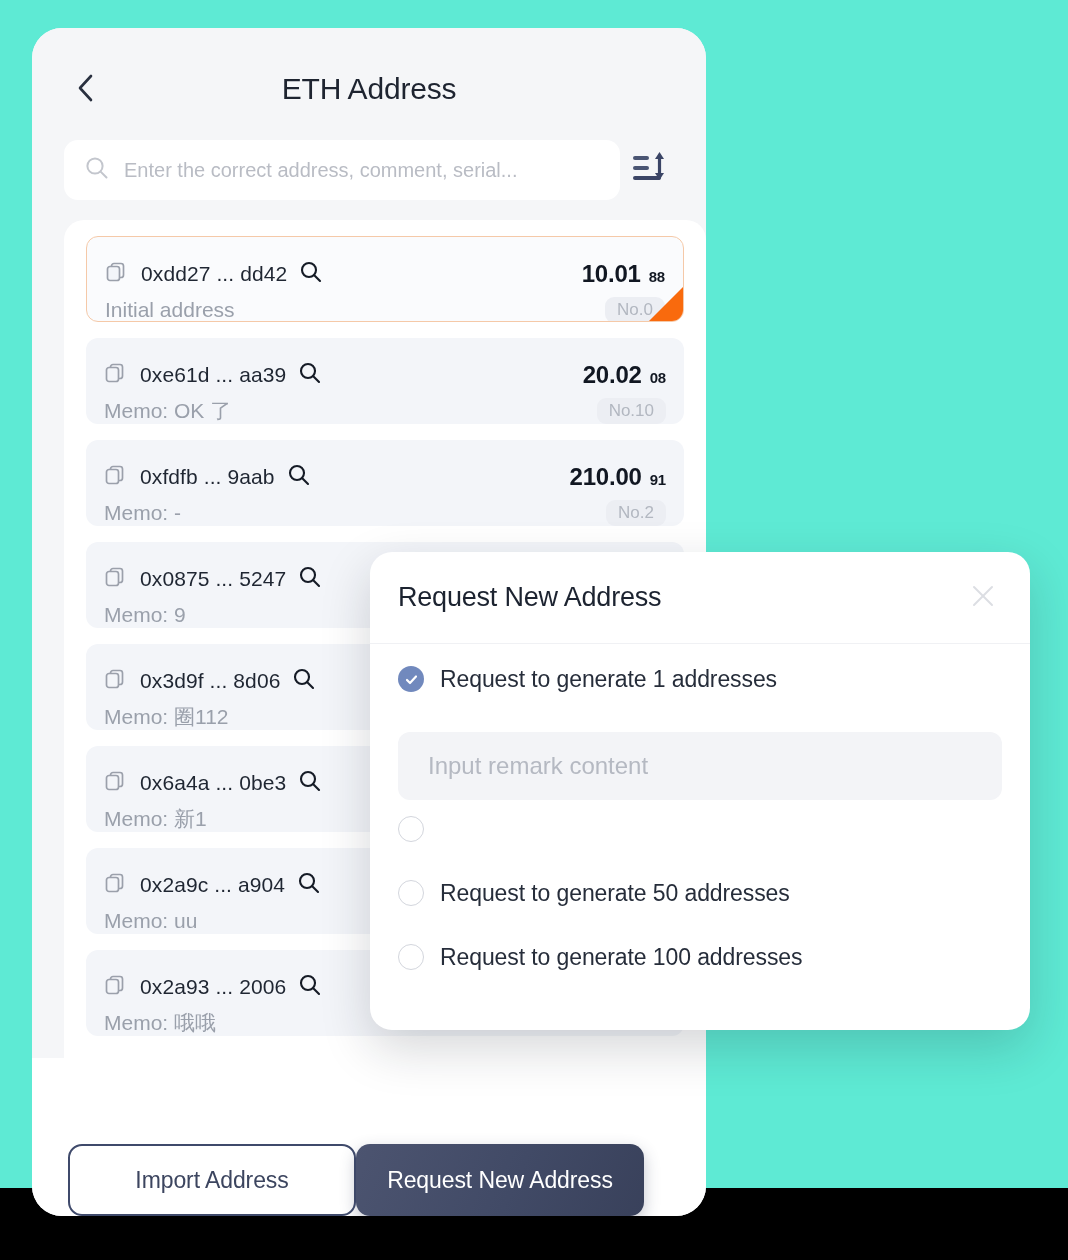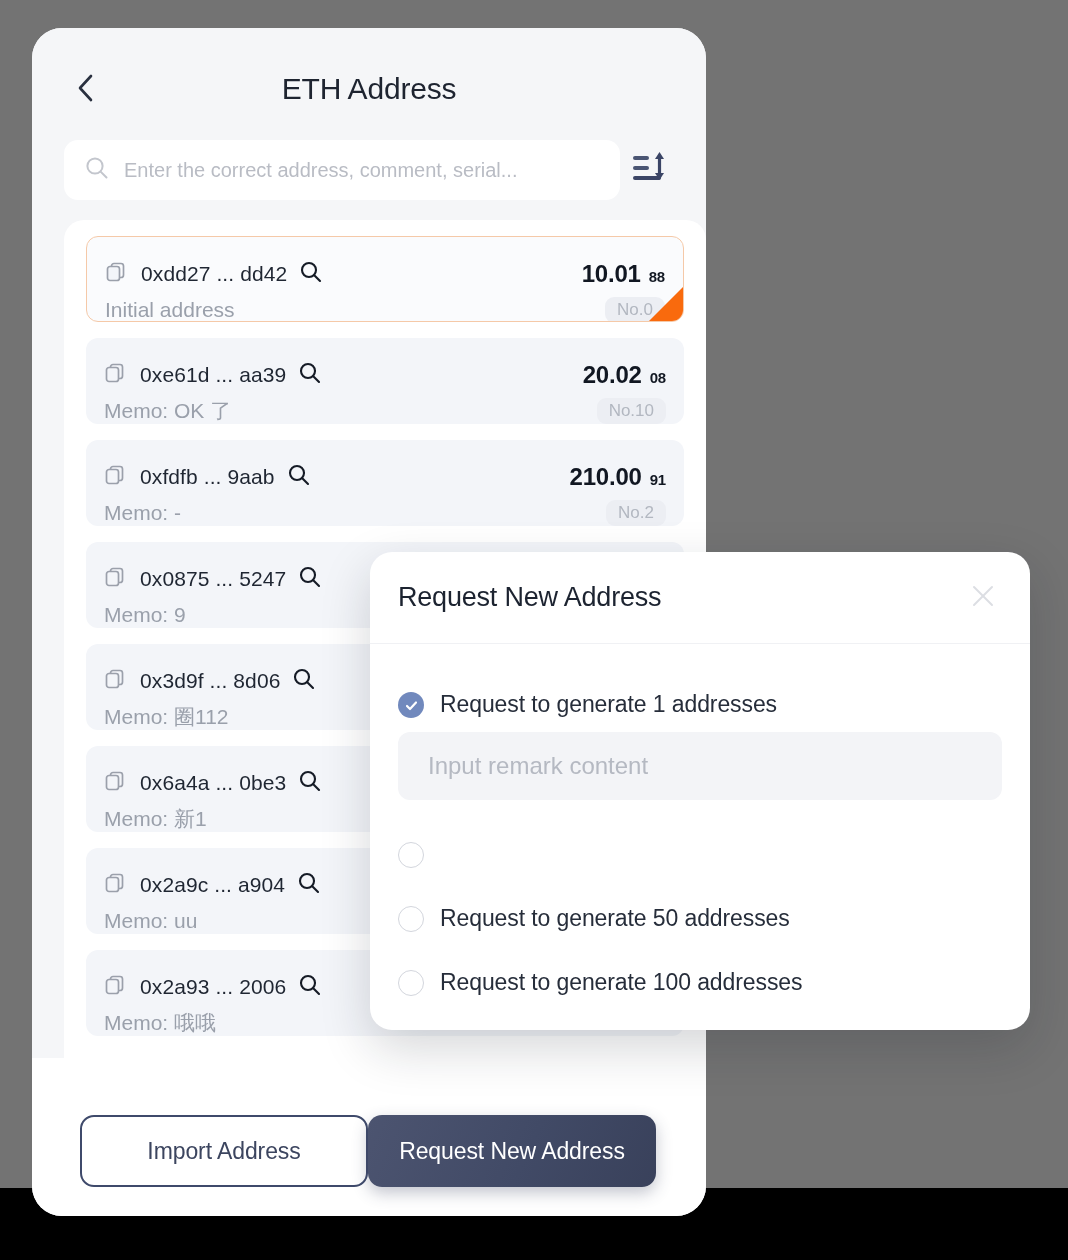--- a/index.html
+++ b/index.html
@@ -9,21 +9,21 @@
     height: 1260px;
     background: #000000;
     font-family: "Liberation Sans", "DejaVu Sans", sans-serif;
     overflow: hidden;
   }
 
   #stage {
     position: relative;
     width: 1068px;
     height: 1188px;
-    background: #737373;
+    background: #5eead4;
   }
 
   
   .phone-card {
     position: absolute;
     left: 32px;
     top: 28px;
     width: 674px;
     height: 1188px;
     background: #f5f6f8;
@@ -195,22 +195,22 @@
 
   
   .phone-footer {
     position: absolute;
     left: 0;
     bottom: 0;
     width: 674px;
     height: 158px;
     background: #ffffff;
     display: flex;
-    align-items: center;
-    padding: 28px 36px 0 48px;
+    align-items: flex-end;
+    padding: 28px 36px 0 36px;
   }
   .btn {
     height: 72px;
     border-radius: 14px;
     font-family: "Liberation Sans", sans-serif;
     font-size: 23px;
     display: flex;
     align-items: center;
     justify-content: center;
     cursor: pointer;
@@ -263,21 +263,21 @@
     height: 34px;
     display: flex;
     align-items: center;
     justify-content: center;
   }
 
   .modal-body { padding: 22px 28px 0 28px; }
 
   .opt-row {
     display: flex;
-    align-items: flex-end;
+    align-items: flex-start;
     height: 52px;
     gap: 16px;
   }
   .opt-label {
     font-size: 23px;
     color: #262d3a;
     letter-spacing: -0.1px;
   }
   .radio {
     flex: 0 0 auto;

